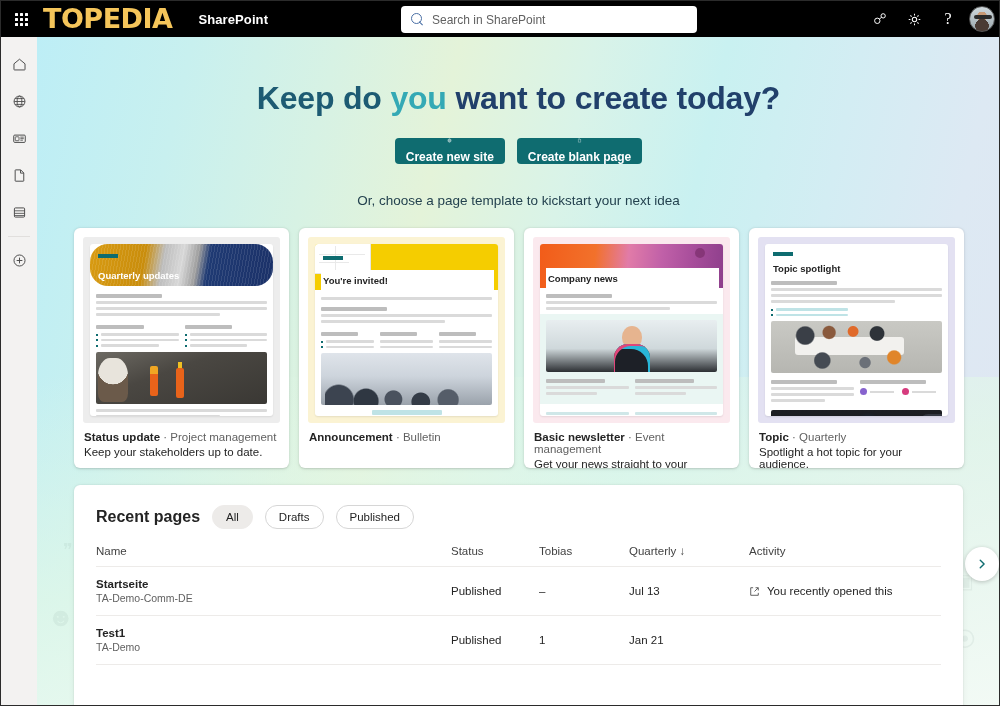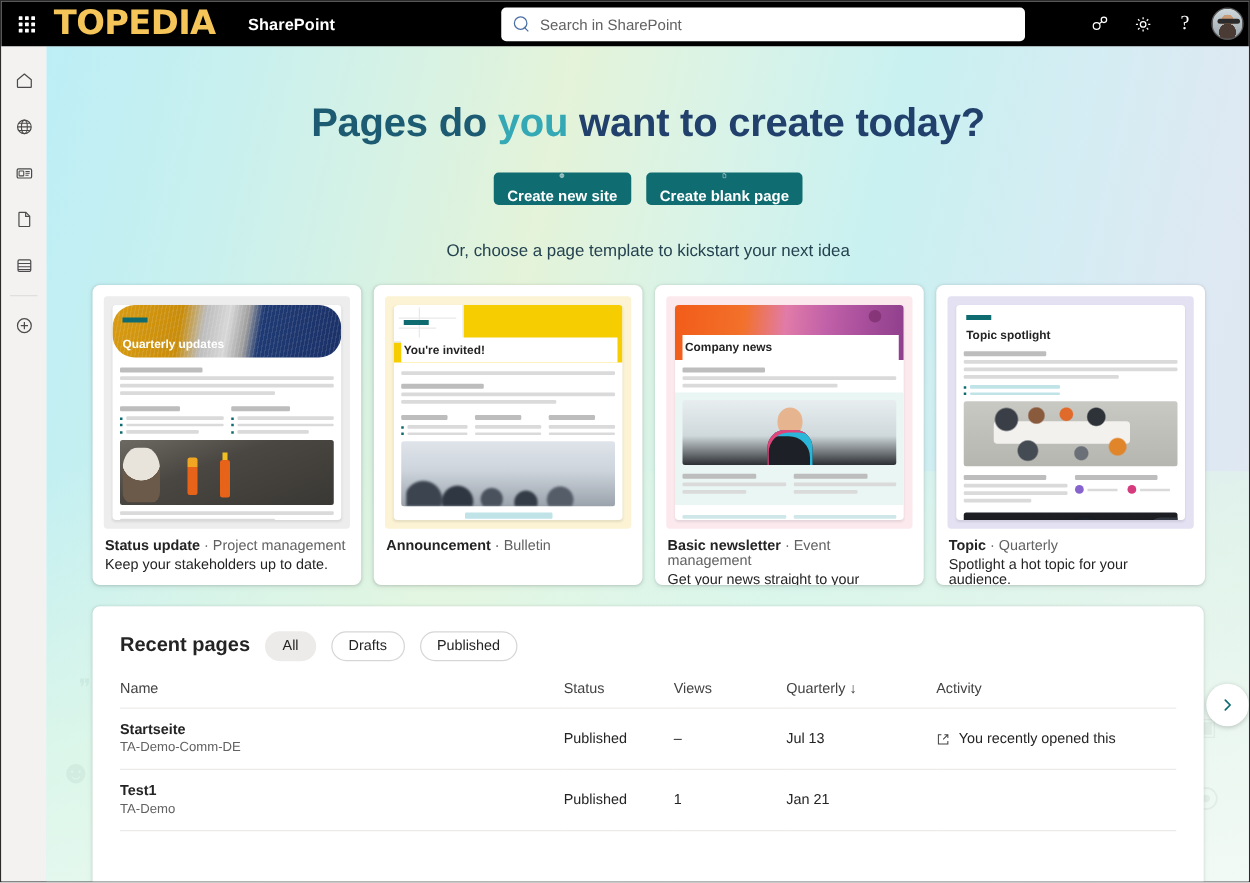--- a/index.html
+++ b/index.html
@@ -17,21 +17,21 @@
   }
   .waffle { width: 40px; height: 36px; display: flex; align-items: center; justify-content: center; cursor: pointer; }
   .waffle-grid { display: grid; grid-template-columns: repeat(3, 3px); grid-template-rows: repeat(3, 3px); gap: 2px; }
   .waffle-grid i { display: block; width: 3px; height: 3px; background: #fff; border-radius: 0.5px; }
   .brand-logo {
     font-family: "DejaVu Sans", sans-serif; font-weight: 700; font-size: 27px;
     color: #F5C55A; letter-spacing: -0.5px; line-height: 36px; margin-left: 2px;
     text-shadow: 0 0 1px rgba(0,0,0,.4);
   }
   .brand-sub { color: #fff; font-size: 13px; font-weight: 700; margin-left: 26px; letter-spacing: .1px; }
-  .searchwrap { position: absolute; left: 400px; top: 5px; width: 419px; height: 27px; }
+  .searchwrap { position: absolute; left: 400px; top: 5px; width: 296px; height: 27px; }
   .searchbox {
     width: 100%; height: 27px; background: #fff; border-radius: 4px;
     display: flex; align-items: center; padding: 0 10px; gap: 8px;
   }
   .searchbox .mag { width: 13px; height: 13px; flex: 0 0 13px; position: relative; }
   .searchbox .mag:before {
     content: ""; position: absolute; left: 0; top: 0; width: 9px; height: 9px;
     border: 1.3px solid #4a6fa5; border-radius: 50%;
   }
   .searchbox .mag:after {
@@ -365,21 +365,21 @@
   </div>
 
   <div class="canvas">
 
     <div class="deco" style="left:26px;top:502px;font-size:18px;">❞</div>
     <div class="deco" style="left:10px;top:565px;font-size:26px;">☻</div>
     <div class="deco" style="right:26px;top:532px;font-size:20px;">▣</div>
     <div class="deco" style="right:24px;top:590px;font-size:22px;">⦿</div>
 
     <div class="hero">
-      <h1><span class="h-a">Pages do </span><span class="h-b">you</span><span class="h-c"> want to create today?</span></h1>
+      <h1><span class="h-a">Keep do </span><span class="h-b">you</span><span class="h-c"> want to create today?</span></h1>
 
       <div class="hero-btns">
         <button class="tbtn">
           <svg width="13" height="13" viewBox="0 0 20 20">
             <circle cx="10" cy="10" r="6.6" fill="none" stroke="#fff" stroke-width="1.3"></circle>
             <ellipse cx="10" cy="10" rx="2.9" ry="6.6" fill="none" stroke="#fff" stroke-width="1.2"></ellipse>
             <path d="M3.6 10h12.8M4.6 6.6h10.8M4.6 13.4h10.8" stroke="#fff" stroke-width="1.2" fill="none"></path>
           </svg>
           <span>Create new site</span>
         </button>
@@ -627,21 +627,21 @@
         <div class="pill active">All</div>
         <div class="pill">Drafts</div>
         <div class="pill">Published</div>
       </div>
 
       <table>
         <thead>
           <tr>
             <th class="c-name">Name</th>
             <th class="c-status">Status</th>
-            <th class="c-views">Views</th>
+            <th class="c-views">Tobias</th>
             <th class="c-mod"><span>Quarterly</span> <span>↓</span></th>
             <th>Activity</th>
           </tr>
         </thead>
         <tbody>
           <tr>
             <td>
               <div class="pg-name">Startseite</div>
               <div class="pg-site">TA-Demo-Comm-DE</div>
             </td>

